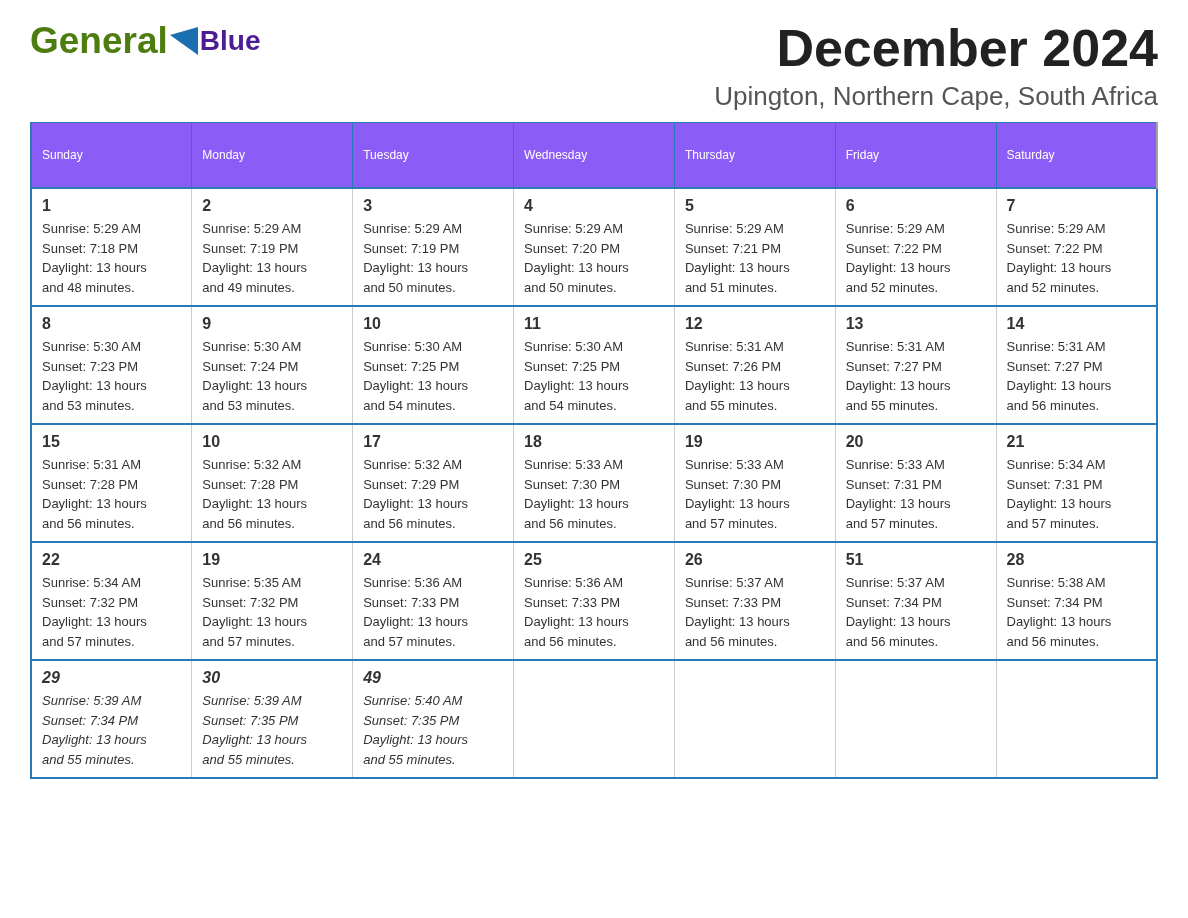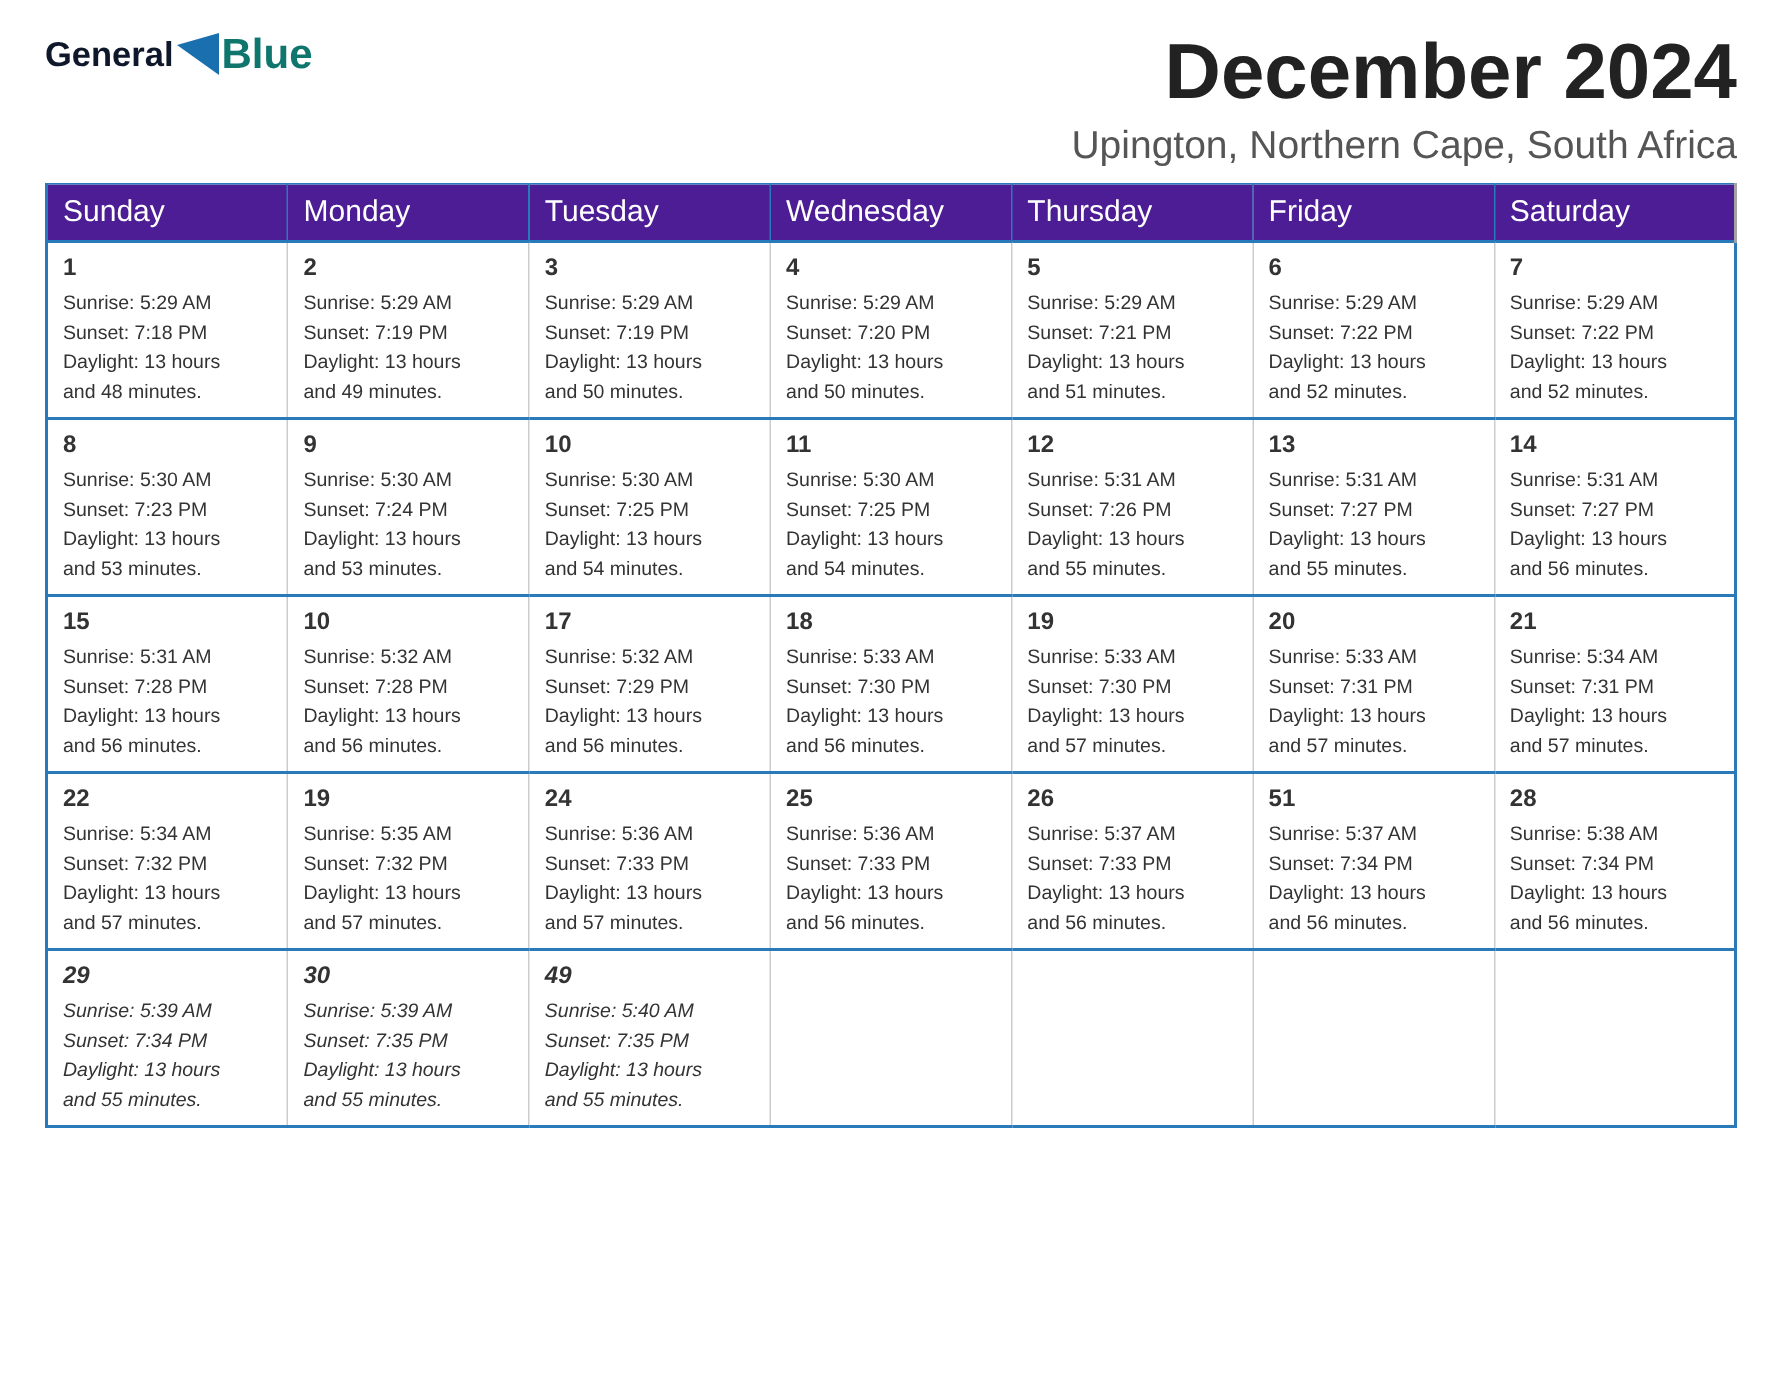--- a/index.html
+++ b/index.html
@@ -35,25 +35,25 @@
       font-size: 26px;
       color: #555;
       margin-top: 4px;
     }
     .calendar-table {
       width: 100%;
       border-collapse: collapse;
       margin-top: 8px;
     }
     .calendar-table th {
-      background-color: #4c1d95;
+      background-color: #8b5cf6;
       color: #fff;
-      font-size: 20px;
+      font-size: 12px;
       font-weight: normal;
-      padding: 7px 10px;
+      padding: 25px 10px;
       text-align: left;
       border: 1px solid #2a79b8;
     }
     .calendar-table td {
       vertical-align: top;
       padding: 8px 10px;
       border: 1px solid #ccc;
       font-size: 13px;
       color: #333;
       width: calc(100% / 7);
@@ -95,27 +95,27 @@
     .row-separator td {
       border-top: 2px solid #2a79b8;
     }
   </style>
 </head>
 <body>
 
 <div class="header-area">
   <div class="logo">
   <div style="display:flex; align-items:center;">
-    <span style="font-size:23px; font-weight:bold; color:#0f172a;">General</span>
+    <span style="font-size:37px; font-weight:bold; color:#4d7c0f;">General</span>
     <svg width="28" height="28" viewBox="0 0 28 28" style="margin:0 2px;">
       <polygon points="0,8 28,0 28,28" fill="#1a6faf"></polygon>
     </svg>
   </div>
   <div>
-    <span style="font-size:28px; font-weight:bold; color:#0f766e;">Blue</span>
+    <span style="font-size:28px; font-weight:bold; color:#4c1d95;">Blue</span>
   </div>
 </div>
   <div class="title-area">
     <div class="month-year">December 2024</div>
     <div class="location">Upington, Northern Cape, South Africa</div>
   </div>
 </div>
 
 <table class="calendar-table">
   <thead>

